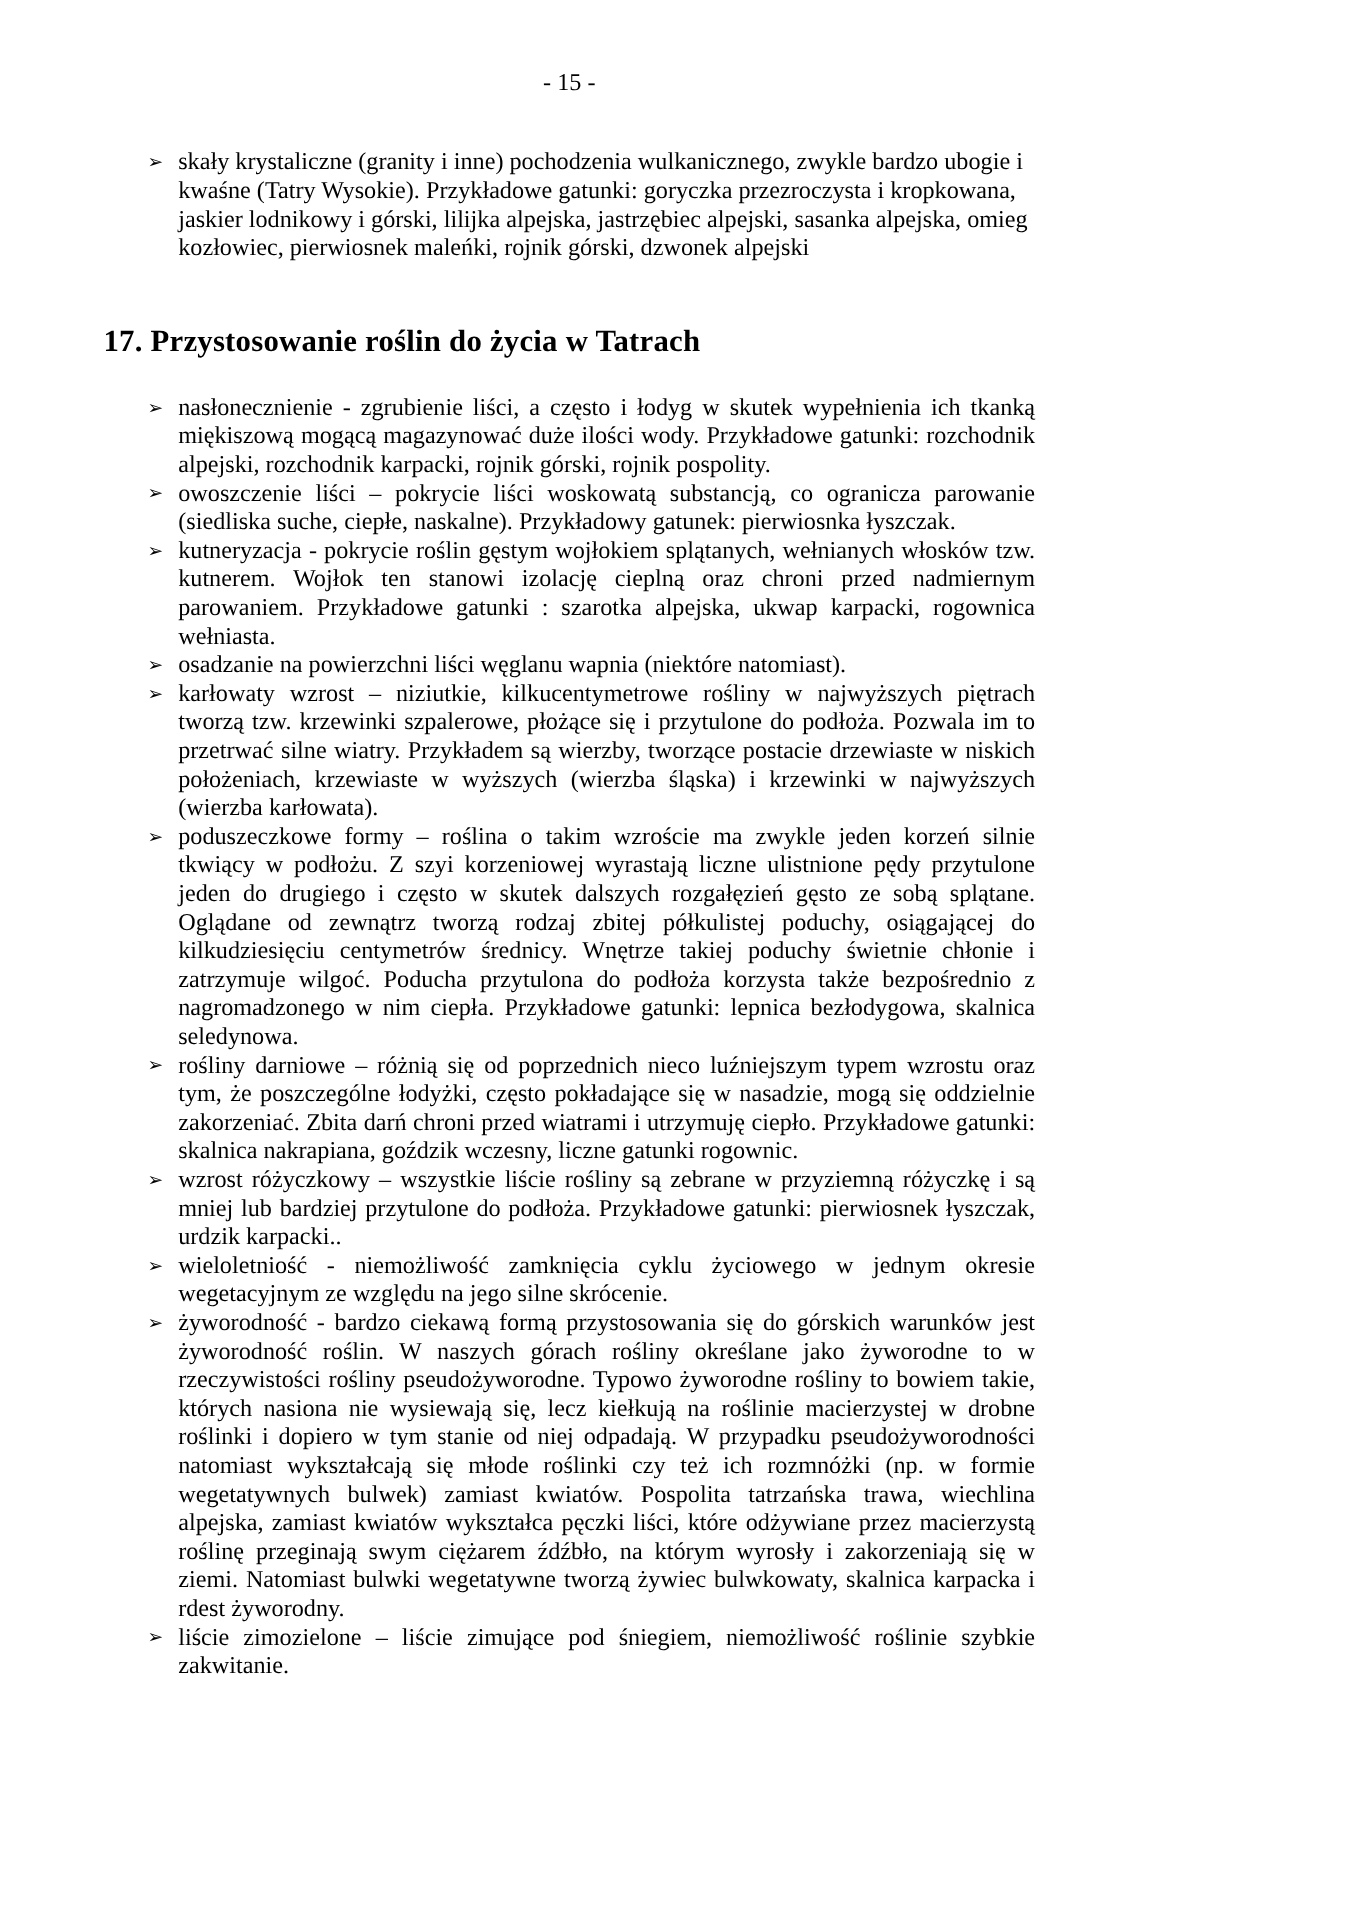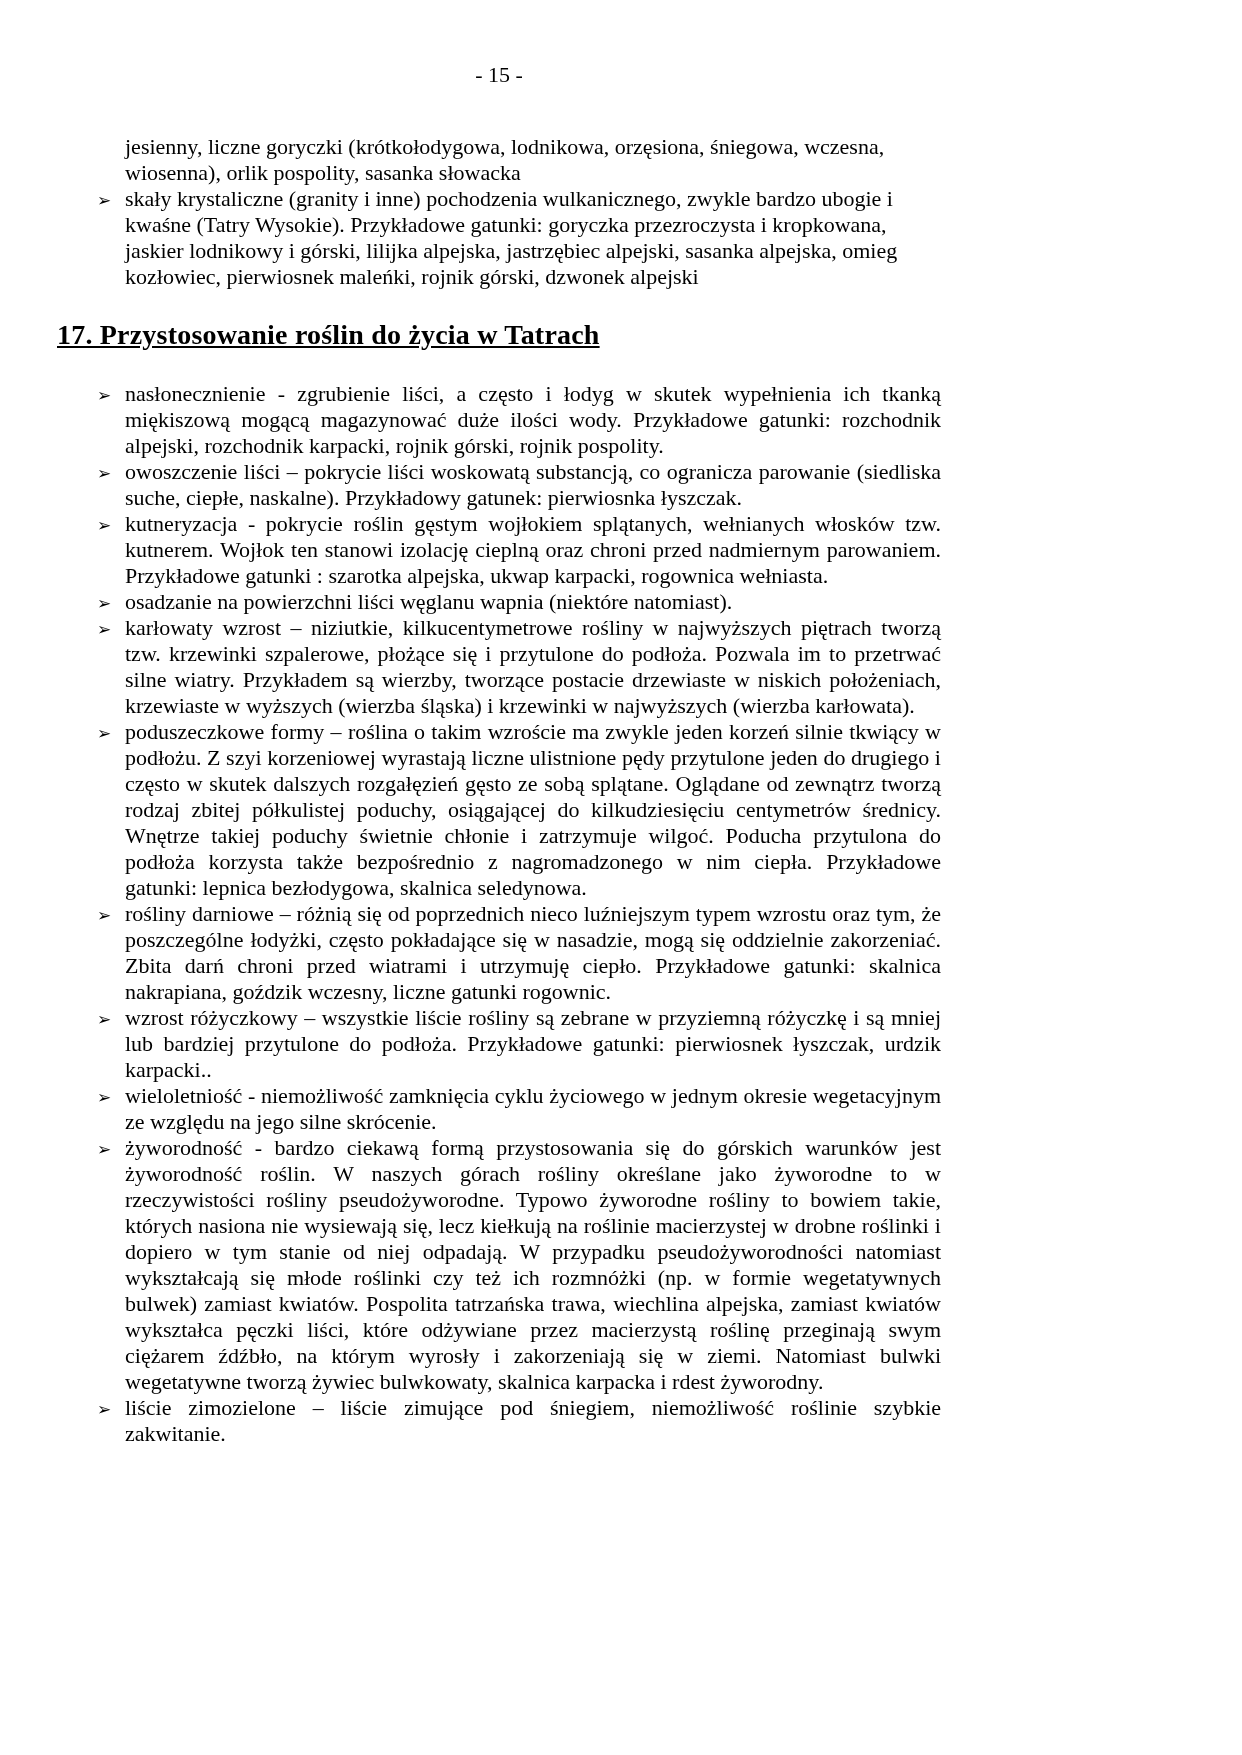--- a/index.html
+++ b/index.html
@@ -12,21 +12,21 @@
     height: 1755px;
     color: #000000;
     font-family: "Liberation Serif", "DejaVu Serif", serif;
     font-size: 22px;
     -webkit-font-smoothing: antialiased;
   }
   .page {
     box-sizing: border-box;
     width: 1078px;
     height: 1755px;
-    padding: 62px 137px 0 57px;
+    padding: 62px 137px 0 94px;
     background: #ffffff;
     overflow: hidden;
   }
   .pagenum {
     text-align: center;
     line-height: 26px;
   }
   .top-block {
     margin-top: 46px;
   }
@@ -48,40 +48,36 @@
   }
   .main-list .li {
     text-align: justify;
   }
   .para {
     margin: 0;
     line-height: 26px;
     text-align: left;
   }
   .heading {
-    margin: 28px 0 29px 0;
+    margin: 56px 0 29px 0;
     font-size: 28px;
     line-height: 34px;
     font-weight: bold;
     letter-spacing: 0.2px;
-    text-decoration: underline;
   }
 </style>
 </head>
 <body>
 
 <div class="page">
 
   <div class="pagenum">- 15 -</div>
 
   <div class="top-block">
 
-      <div class="li">
-        <span class="marker"></span><span class="lead"></span><span class="rest">jesienny, liczne goryczki (krótkołodygowa, lodnikowa, orzęsiona, śniegowa, wczesna, wiosenna), orlik pospolity, sasanka słowacka</span>
-      </div>
 
       <div class="li">
         <span class="marker">➢</span><span class="lead">skały krystaliczne</span><span class="rest"> (granity i inne) pochodzenia wulkanicznego, zwykle bardzo ubogie i kwaśne (Tatry Wysokie). Przykładowe gatunki: goryczka przezroczysta i kropkowana, jaskier lodnikowy i górski, lilijka alpejska, jastrzębiec alpejski, sasanka alpejska, omieg kozłowiec, pierwiosnek maleńki, rojnik górski, dzwonek alpejski</span>
       </div>
     </div>
 
 
   <h1 class="heading">17. Przystosowanie roślin do życia w Tatrach</h1>
 
 

